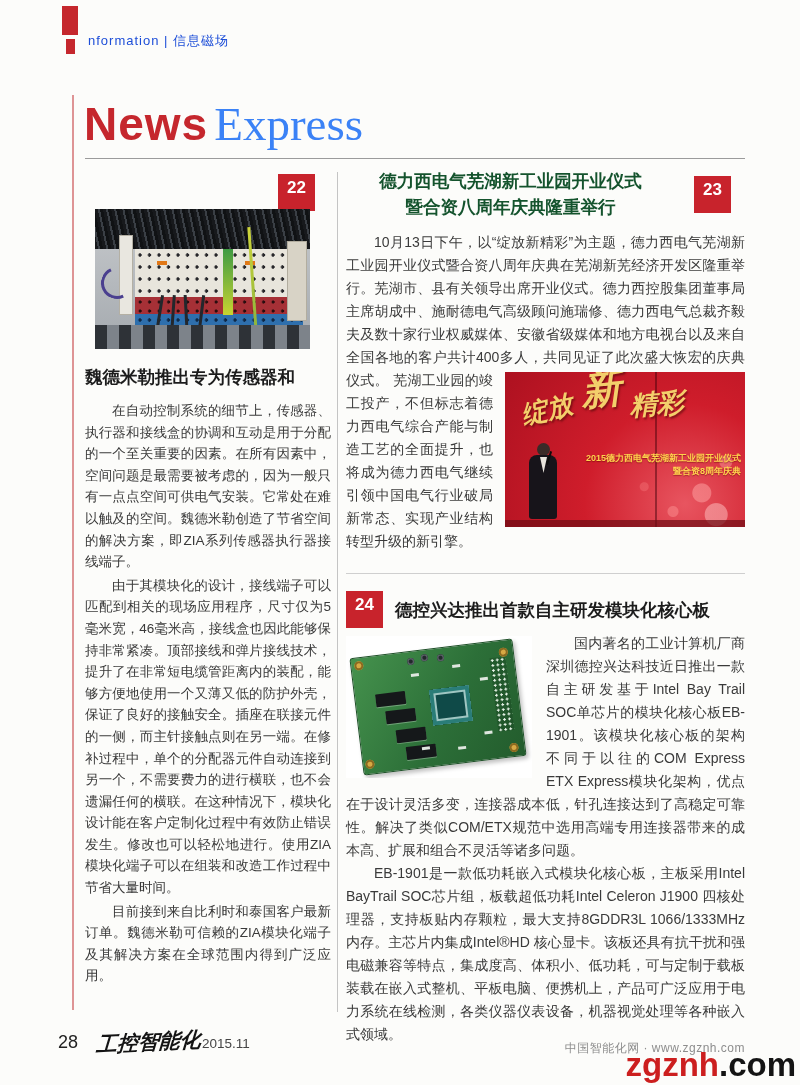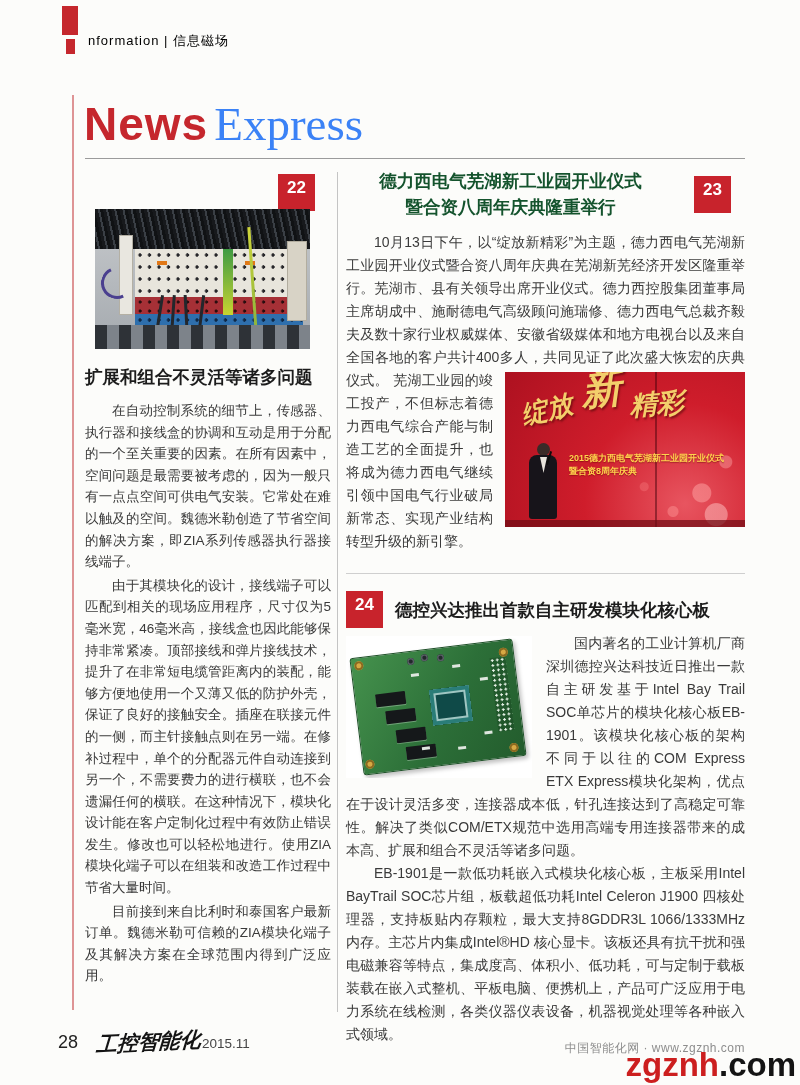--- a/index.html
+++ b/index.html
@@ -2,21 +2,21 @@
 <html><head>
 <meta charset="utf-8">
 <style>
   html,body{margin:0;padding:0;background:#e9e9e7;}
   .page{position:relative;width:800px;height:1085px;background:#fcfcfa;overflow:hidden;
         font-family:"Liberation Sans","DejaVu Sans",sans-serif;}
 
   
   .hd-logo-big{position:absolute;left:62px;top:6px;width:16px;height:29px;background:#c5272d;}
   .hd-logo-small{position:absolute;left:66px;top:39px;width:9px;height:15px;background:#c5272d;}
-  .hd-text{position:absolute;left:88px;top:32px;font-size:13px;color:#000000;letter-spacing:1px;}
+  .hd-text{position:absolute;left:88px;top:32px;font-size:13px;color:#1d4ed8;letter-spacing:1px;}
 
   .left-rule{position:absolute;left:72px;top:95px;width:2px;height:915px;background:rgba(197,62,66,.55);}
 
   
   .masthead{position:absolute;left:84px;top:97px;white-space:nowrap;}
   .news{font-weight:bold;font-size:46px;color:#c5272d;letter-spacing:1px;}
   .express{font-family:"Liberation Serif","DejaVu Serif",serif;font-size:47px;color:#3b82f6;margin-left:6px;}
   .mast-rule{position:absolute;left:85px;top:158px;width:660px;height:1px;background:#9b9b9b;}
   .col-divider{position:absolute;left:337px;top:172px;width:1px;height:840px;background:#c4c4c4;}
 
@@ -77,21 +77,21 @@
       radial-gradient(circle at 82% 78%,rgba(255,165,165,.5) 0 9px,transparent 10px),
       radial-gradient(circle at 92% 58%,rgba(255,175,175,.4) 0 6px,transparent 7px),
       radial-gradient(circle at 70% 90%,rgba(255,150,150,.45) 0 5px,transparent 6px),
       radial-gradient(circle at 58% 74%,rgba(255,140,140,.3) 0 4px,transparent 5px),
       radial-gradient(circle at 88% 92%,rgba(255,195,195,.5) 0 11px,transparent 12px);}
   .ph23-title{position:absolute;left:12px;top:6px;width:224px;color:#f3cf6b;font-weight:bold;
       text-shadow:1px 2px 2px rgba(90,10,10,.65);font-family:"Liberation Serif","DejaVu Serif",serif;white-space:nowrap;}
   .ph23-t1{display:inline-block;font-size:26px;font-style:italic;transform:rotate(-14deg) translateY(16px);}
   .ph23-t2{display:inline-block;font-size:40px;font-style:italic;margin-left:8px;transform:rotate(-6deg);}
   .ph23-t3{display:inline-block;font-size:27px;font-style:italic;margin-left:5px;transform:rotate(-4deg) translateY(10px);}
-  .ph23-cap{position:absolute;left:64px;top:80px;width:172px;text-align:left;color:#ffd34d;
+  .ph23-cap{position:absolute;left:64px;top:80px;width:172px;text-align:right;color:#ffd34d;
       font-size:9px;line-height:13px;font-weight:bold;text-shadow:0 1px 1px rgba(100,0,0,.5);}
   .ph23-man{position:absolute;left:22px;bottom:8px;width:34px;height:76px;}
   .ph23-mhead{position:absolute;top:0;left:10px;width:13px;height:13px;border-radius:50%;background:#3a2b28;}
   .ph23-mbody{position:absolute;top:12px;left:2px;width:28px;height:64px;border-radius:8px 8px 3px 3px;background:#17141a;}
   .ph23-mshirt{position:absolute;top:14px;left:13px;width:7px;height:16px;background:#e8e4dd;
       clip-path:polygon(0 0,100% 0,50% 100%);}
   .ph23-mic{position:absolute;top:8px;left:21px;width:2px;height:14px;background:#0c0c0c;transform:rotate(18deg);}
   .ph23-stage{position:absolute;bottom:0;left:0;right:0;height:7px;background:#6e0d14;opacity:.7;}
 
   
@@ -165,21 +165,21 @@
       <div class="p22-green"></div>
       <div class="p22-w1"></div>
       <div class="p22-w2"></div>
       <div class="p22-w3"></div>
       <div class="p22-w4"></div>
       <div class="p22-wy"></div>
       <div class="p22-wp"></div>
       <div class="p22-bottom"></div>
     </div>
     <div class="title22">
-      <div>扩展和组合不灵活等诸多问题</div>
+      <div>魏德米勒推出专为传感器和</div>
     </div>
     <div class="body-left">
       <p>在自动控制系统的细节上，传感器、执行器和接线盒的协调和互动是用于分配的一个至关重要的因素。在所有因素中，空间问题是最需要被考虑的，因为一般只有一点点空间可供电气安装。它常处在难以触及的空间。魏德米勒创造了节省空间的解决方案，即ZIA系列传感器执行器接线端子。</p>
       <p>由于其模块化的设计，接线端子可以匹配到相关的现场应用程序，尺寸仅为5毫米宽，46毫米高，接线盒也因此能够保持非常紧凑。顶部接线和弹片接线技术，提升了在非常短电缆管距离内的装配，能够方便地使用一个又薄又低的防护外壳，保证了良好的接触安全。插座在联接元件的一侧，而主针接触点则在另一端。在修补过程中，单个的分配器元件自动连接到另一个，不需要费力的进行横联，也不会遗漏任何的横联。在这种情况下，模块化设计能在客户定制化过程中有效防止错误发生。修改也可以轻松地进行。使用ZIA模块化端子可以在组装和改造工作过程中节省大量时间。</p>
       <p>目前接到来自比利时和泰国客户最新订单。魏德米勒可信赖的ZIA模块化端子及其解决方案在全球范围内得到广泛应用。</p>
     </div>
   </div>
 
   <div class="col-right">
 

